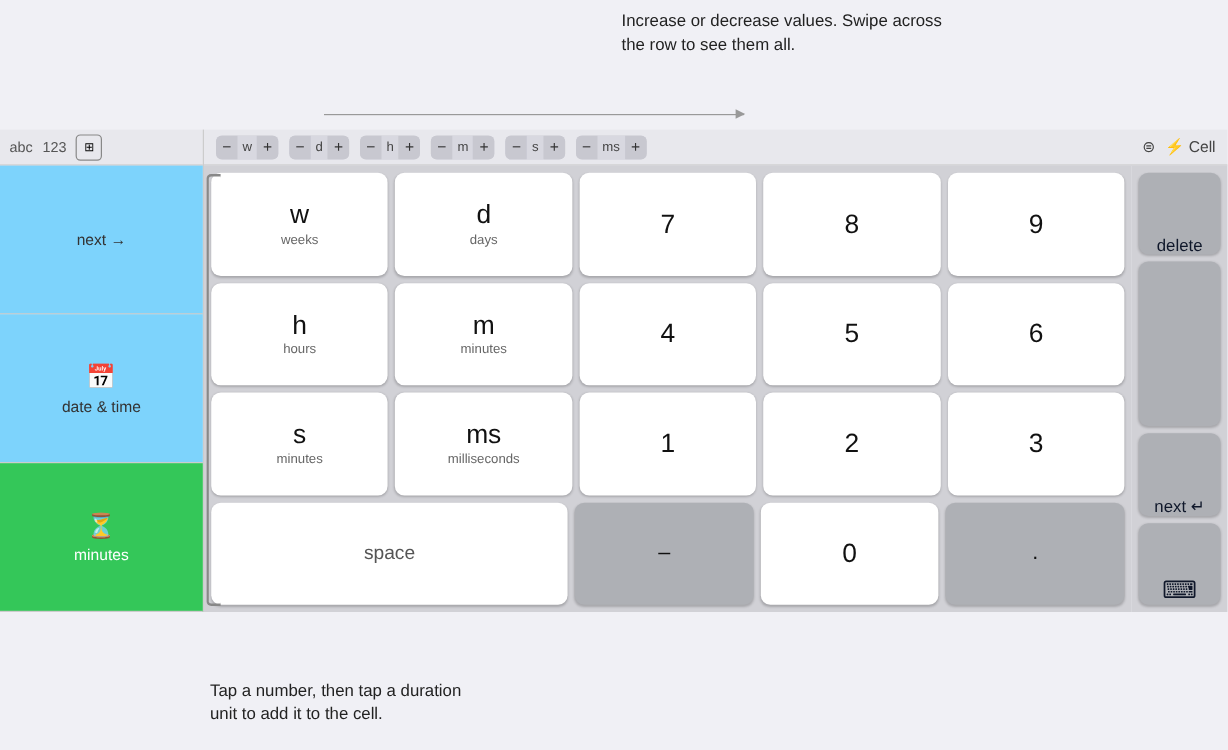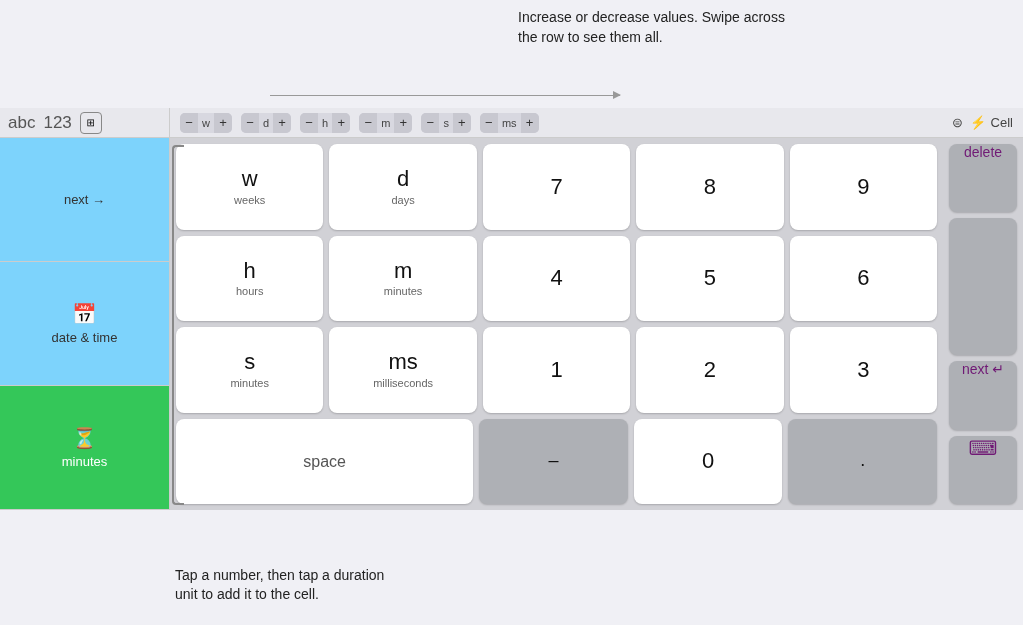--- a/index.html
+++ b/index.html
@@ -106,21 +106,21 @@
     }
     .sidebar-top-labels {
       height: 30px;
       display: flex;
       align-items: center;
       padding: 0 8px;
       gap: 8px;
       border-bottom: 1px solid #ccc;
     }
     .label-abc, .label-123 {
-      font-size: 17px;
+      font-size: 12px;
       color: #555;
       cursor: pointer;
     }
     .label-icon {
       width: 22px;
       height: 22px;
       border: 1.5px solid #888;
       border-radius: 4px;
       display: flex;
       align-items: center;
@@ -219,25 +219,25 @@
       display: flex;
       flex-direction: column;
       padding: 6px;
       gap: 6px;
     }
     .action-btn {
       flex: 1;
       background: #aeb0b5;
       border-radius: 8px;
       display: flex;
-      align-items: flex-start;
+      align-items: flex-end;
       justify-content: center;
       cursor: pointer;
       font-size: 14px;
-      color: #701a75;
+      color: #0f172a;
       text-align: center;
       box-shadow: 0 1px 2px rgba(0,0,0,0.2);
     }
     .action-btn.delete-btn {
       font-size: 14px;
     }
     .action-btn.tall {
       flex: 2;
     }
     .action-btn.keyboard-btn {

